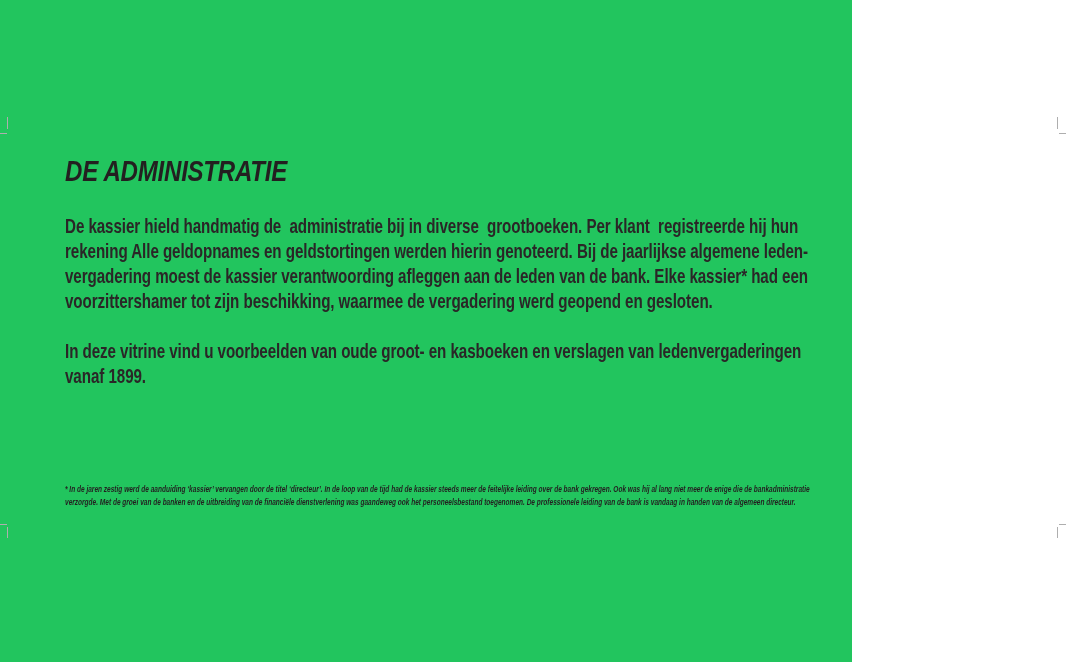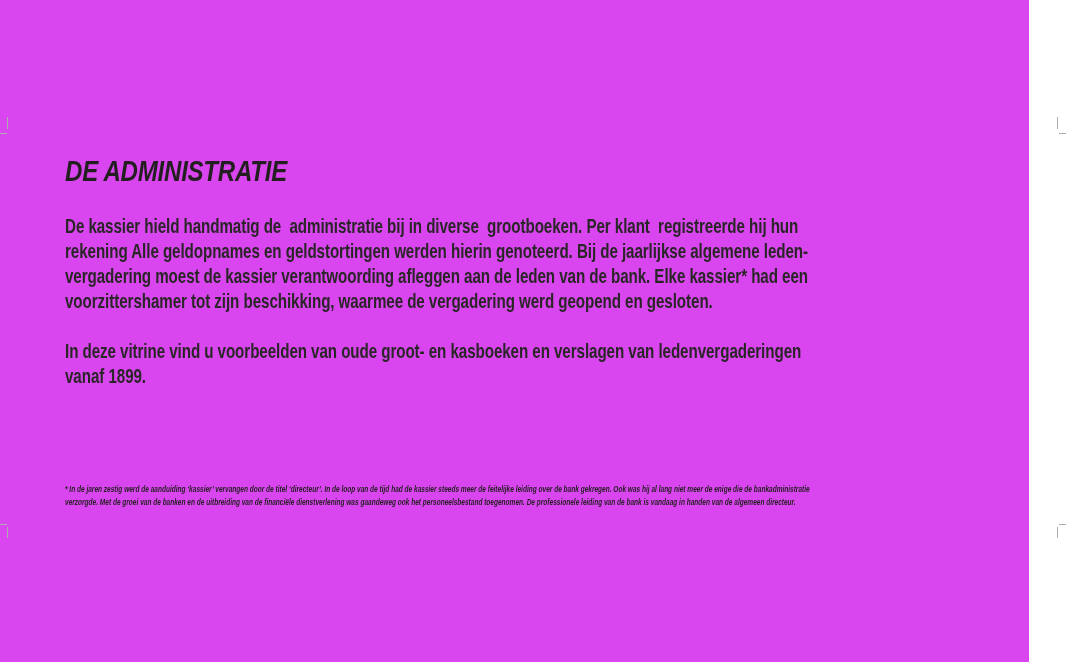--- a/index.html
+++ b/index.html
@@ -7,22 +7,22 @@
     padding: 0;
     width: 1066px;
     height: 662px;
     background: #ffffff;
     overflow: hidden;
     font-family: "Liberation Sans", "DejaVu Sans", sans-serif;
   }
   .sheet {
     position: absolute;
     left: 0; top: 0;
-    width: 1029px; height: 662px;
-    background: #d946ef;
+    width: 852px; height: 662px;
+    background: #22c55e;
   }
   
   .crop {
     position: absolute;
     background: #aeaeae;
   }
   .tl-v { left: 6.5px;  top: 117px;   width: 1.4px; height: 12px;  }
   .tl-h { left: 0px;    top: 132.5px; width: 6.5px; height: 1.4px; }
   .tr-v { left: 1057px; top: 117px;   width: 1.4px; height: 12px;  }
   .tr-h { left: 1059px; top: 132.5px; width: 7px;   height: 1.4px; }

